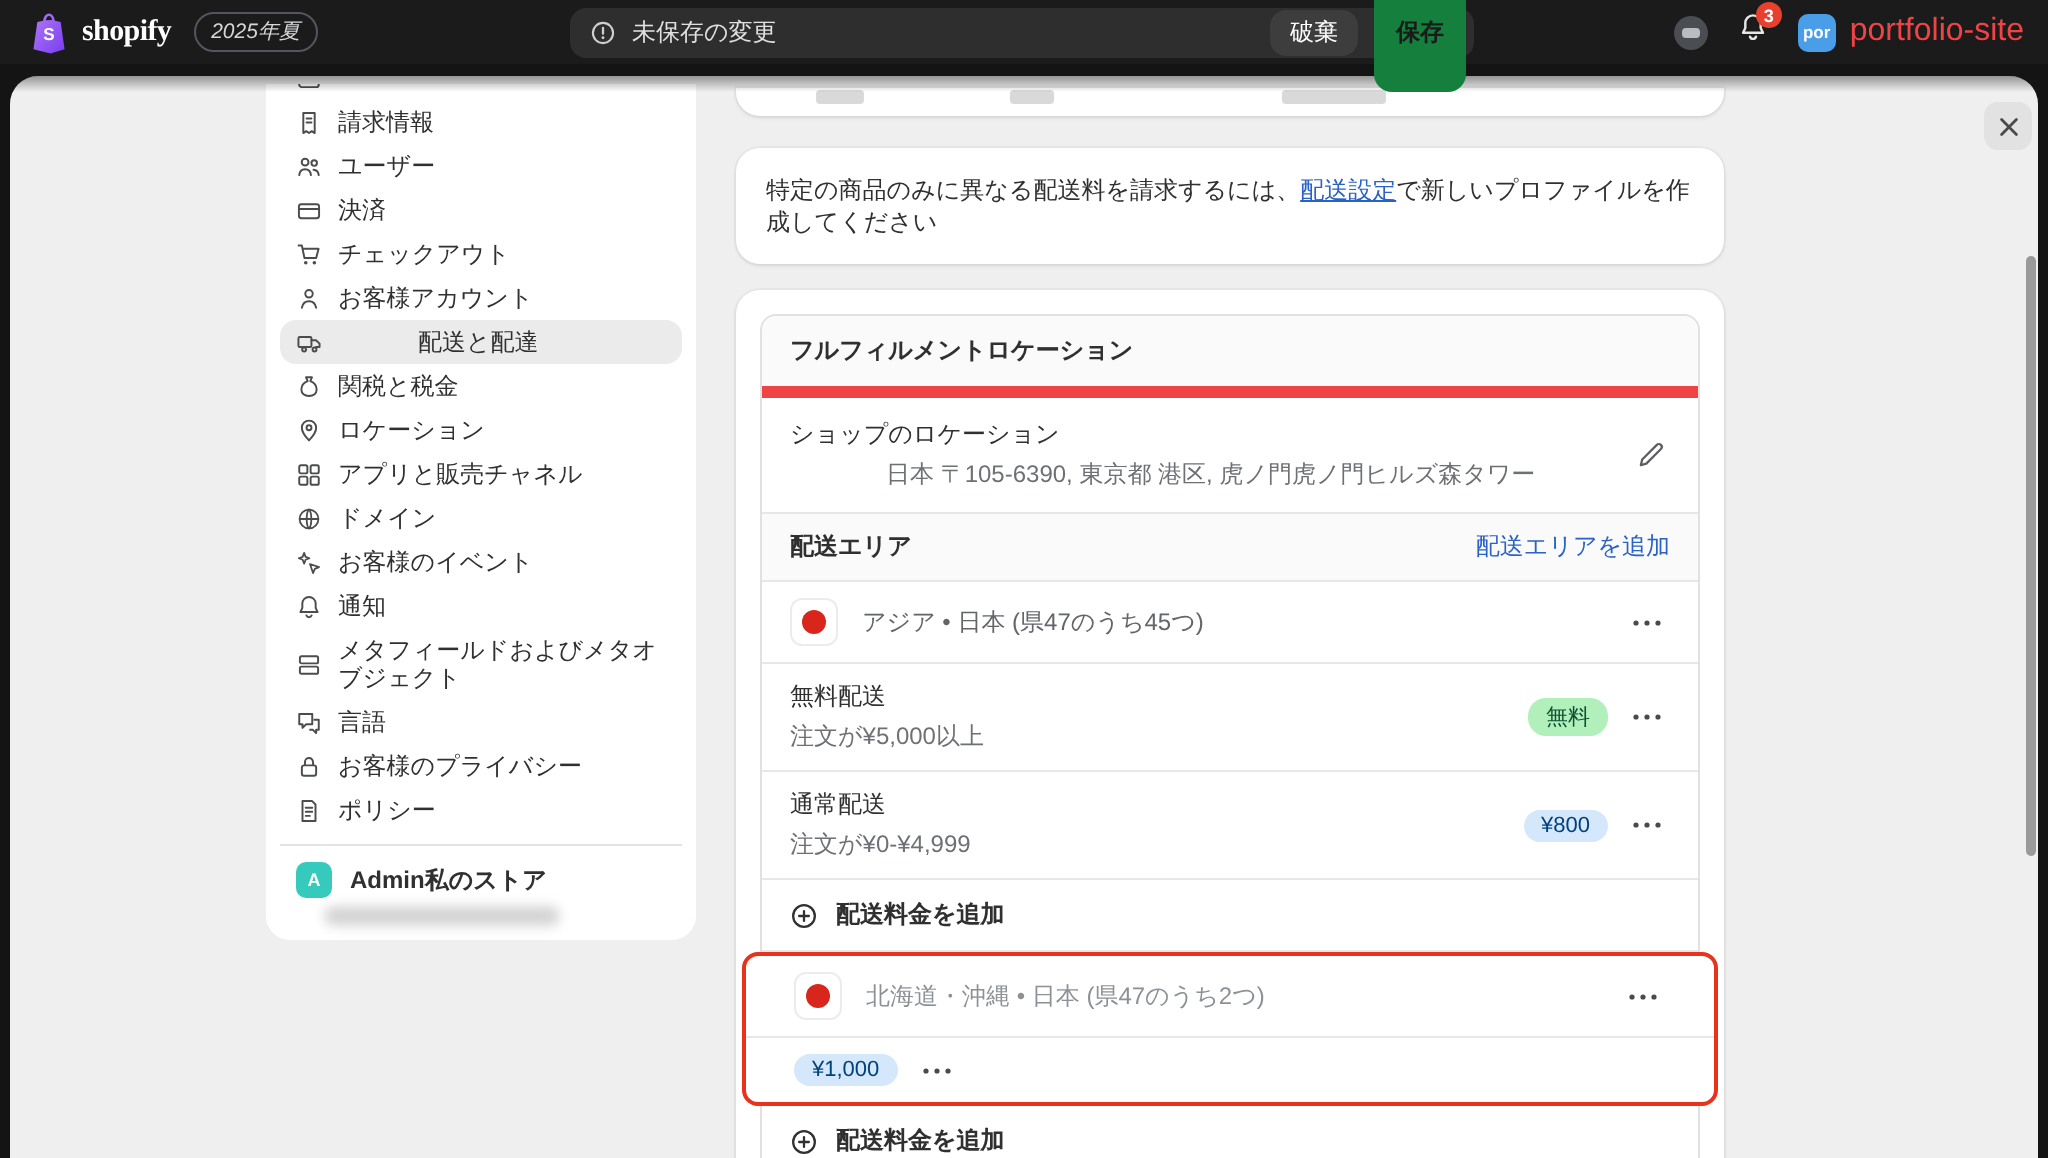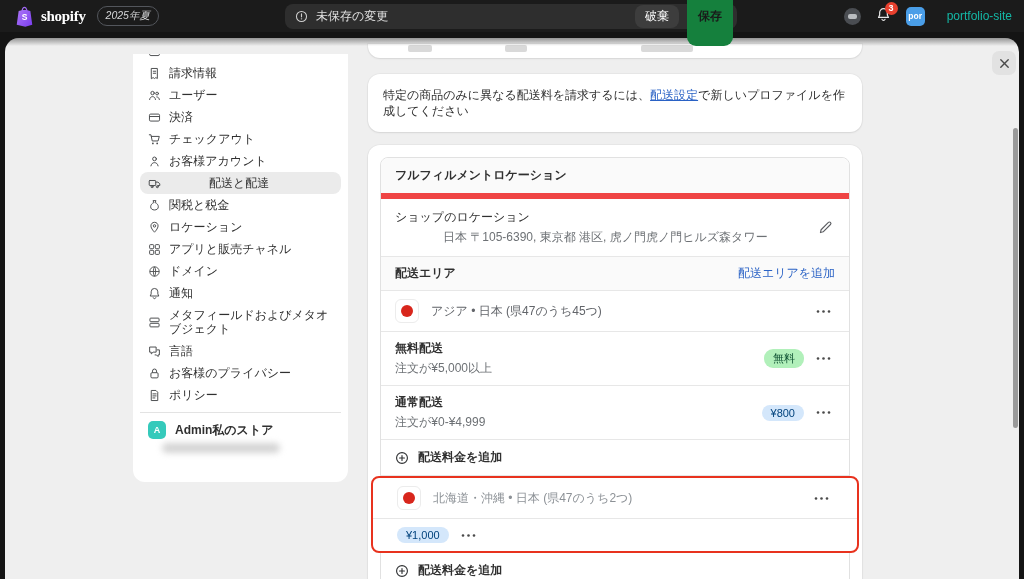--- a/index.html
+++ b/index.html
@@ -13,32 +13,32 @@
   .version-badge { font-size:10.5px; font-style:italic; color:#d5d6d8; border:1px solid #53565c; border-radius:10px; padding:2px 8px; margin-left:4px; }
   .context-pill { position:absolute; left:285px; top:4px; width:452px; height:25px; background:#2e2e2e; border-radius:8px; display:flex; align-items:center; gap:8px; padding:0 4px 0 10px; }
   .context-label { flex:1; font-size:12px; color:#e0e0e0; }
   .discard-btn { background:#3d3d3d; color:#fff; font-size:12px; border:none; border-radius:8px; padding:3px 10px; cursor:pointer; }
   .save-btn { background:#15803d; color:#1a1a1a; font-size:12px; font-weight:700; border:none; border-radius:9px; padding:21px 11px; cursor:pointer; }
   .topbar-right { position:absolute; right:12px; top:0; height:32px; display:flex; align-items:center; gap:15px; }
   .sidekick { width:17px; height:17px; border-radius:50%; background:#4a4d52; position:relative; }
   .sidekick::after { content:""; position:absolute; left:4px; top:6px; width:9px; height:5px; border-radius:2px; background:#b9bcc0; }
   .bell-wrap { position:relative; }
   .notif-badge { position:absolute; top:-5px; right:-7px; min-width:13px; height:13px; background:#e8402e; color:#fff; font-size:9px; font-weight:700; border-radius:7px; display:flex; align-items:center; justify-content:center; padding:0 2px; }
-  .user-chip { display:flex; align-items:center; gap:22px; cursor:pointer; }
+  .user-chip { display:flex; align-items:center; gap:7px; cursor:pointer; }
   .user-avatar { width:19px; height:19px; border-radius:5px; background:#4a9ee8; color:#fff; font-size:8.5px; font-weight:700; display:flex; align-items:center; justify-content:center; }
-  .user-name { color:#14b8a6; font-size:12px; }
+  .user-name { color:#ef4444; font-size:16px; }
 
   
   .modal { position:absolute; left:5px; top:38px; width:1014px; height:562px; background:#efefef; border-radius:14px 14px 0 0; overflow:hidden; }
   .modal-topshadow { position:absolute; left:0; top:0; width:100%; height:8px; background:linear-gradient(to bottom, rgba(0,0,0,0.38), rgba(0,0,0,0)); pointer-events:none; z-index:5; }
   .close-btn { position:absolute; top:13px; right:3px; width:24px; height:24px; border-radius:7px; background:#e2e2e2; border:none; display:flex; align-items:center; justify-content:center; cursor:pointer; z-index:6; }
   .scroll-thumb { position:absolute; right:1px; top:90px; width:5px; height:300px; border-radius:3px; background:#9a9a9a; z-index:6; }
 
   
-  .sidebar-panel { position:absolute; left:128px; top:16px; width:215px; height:428px; background:#fff; border-radius:0 0 12px 12px; overflow:hidden; padding:0 7px; }
+  .sidebar-panel { position:absolute; left:128px; top:4px; width:215px; height:428px; background:#fff; border-radius:0 0 12px 12px; overflow:hidden; padding:0 7px; }
   .nav-item { display:flex; align-items:center; gap:8px; padding:4px 8px; border-radius:8px; font-size:12px; color:#303030; cursor:pointer; line-height:14px; }
   .nav-item.selected { background:#ebebeb;gap:48px; }
   .nav-item .ic { flex:0 0 13px; width:13px; height:13px; color:#4a4c4e; display:flex; }
   .nav-item.clipped { margin-top:-13px; }
   .nav-label { flex:1; }
   .account-box { border-top:1px solid #e3e3e3; margin-top:6px; padding:8px 3px 10px 8px; }
   .account-row { display:flex; align-items:center; gap:9px; }
   .account-avatar { width:18px; height:18px; border-radius:5px; background:#35cabb; color:#fff; font-size:9px; font-weight:700; display:flex; align-items:center; justify-content:center; }
   .account-name { font-size:12px; font-weight:600; color:#303030; }
   .account-blur { width:118px; height:10px; border-radius:5px; background:#d4d4d4; filter:blur(3px); margin:4px 0 0 14px; }
@@ -64,21 +64,21 @@
   .subheader-title { flex:1; font-weight:700; font-size:12px; color:#303030; }
   .subheader-link { font-size:12px; }
   .zone-row { display:flex; align-items:center; gap:12px; padding:8px 14px; border-bottom:1px solid #e7e7e7; cursor:pointer; }
   .flag { width:24px; height:24px; border:1px solid #ececec; border-radius:6px; background:#fff; display:flex; align-items:center; justify-content:center; }
   .flag-dot { width:12px; height:12px; border-radius:50%; background:#d8261c; }
   .zone-name { flex:1; font-size:12px; color:#62656a; }
   .zone-name.muted { color:#8c9196; }
   .dots-btn { background:none; border:none; cursor:pointer; padding:3px 4px; display:flex; }
   .rate-row { padding:8px 14px; display:flex; align-items:center; border-bottom:1px solid #e7e7e7; cursor:pointer; }
   .rate-texts { flex:1; }
-  .rate-title { font-size:12px; color:#303030;font-weight:bold; }
+  .rate-title { font-size:12px; color:#303030; }
   .rate-cond { font-size:12px; color:#6d7175; margin-top:3px; }
   .badge { font-size:11px; padding:2px 9px; border-radius:9px; margin-right:8px; white-space:nowrap; }
   .badge.success { background:#b1f0ba; color:#0e5132; }
   .badge.info { background:#d4e7fb; color:#00427c; }
   .add-row { padding:9px 14px; display:flex; align-items:center; gap:9px; font-weight:700; font-size:12px; color:#303030; cursor:pointer; border-bottom:1px solid #e7e7e7; }
   .add-row.last { border-bottom:none; }
   .highlight-box { border:2px solid #e8321e; border-radius:8px; margin:0 -10px; position:relative; background:#fff; }
   .highlight-box .zone-row { padding-left:24px; padding-right:24px; }
   .highlight-box .rate-row { padding-left:24px; padding-right:24px; border-bottom:none; }
 </style>
@@ -235,20 +235,29 @@
       <span class="nav-label">アプリと販売チャネル</span>
     </div>
     <div class="nav-item">
       <span class="ic">
           <svg viewBox="0 0 16 16" width="13" height="13" fill="none" stroke="currentColor" stroke-width="1.1">
             <circle cx="8" cy="8" r="5.8"></circle>
             <path d="M2.2 8h11.6M8 2.2c1.9 1.7 1.9 9.9 0 11.6-1.9-1.7-1.9-9.9 0-11.6z"></path>
           </svg>
         </span>
       <span class="nav-label">ドメイン</span>
+    </div>
+    <div class="nav-item">
+      <span class="ic">
+          <svg viewBox="0 0 16 16" width="13" height="13" fill="none" stroke="currentColor" stroke-width="1.1" stroke-linejoin="round">
+            <path d="M5 1.8l.9 2.4 2.4.9-2.4.9L5 8.4l-.9-2.4-2.4-.9 2.4-.9z"></path>
+            <path d="M8.6 8.6l5.6 1.9-2.6 1.1-1.1 2.6z"></path>
+          </svg>
+        </span>
+      <span class="nav-label">お客様のイベント</span>
     </div>
     <div class="nav-item">
       <span class="ic">
           <svg viewBox="0 0 16 16" width="13" height="13" fill="none" stroke="currentColor" stroke-width="1.2" stroke-linejoin="round">
             <path d="M8 1.8a4.1 4.1 0 0 1 4.1 4.1v2.6l1.2 2.6H2.7l1.2-2.6V5.9A4.1 4.1 0 0 1 8 1.8z"></path>
             <path d="M6.4 13.2a1.7 1.7 0 0 0 3.2 0" stroke-linecap="round"></path>
           </svg>
         </span>
       <span class="nav-label">通知</span>
     </div>

